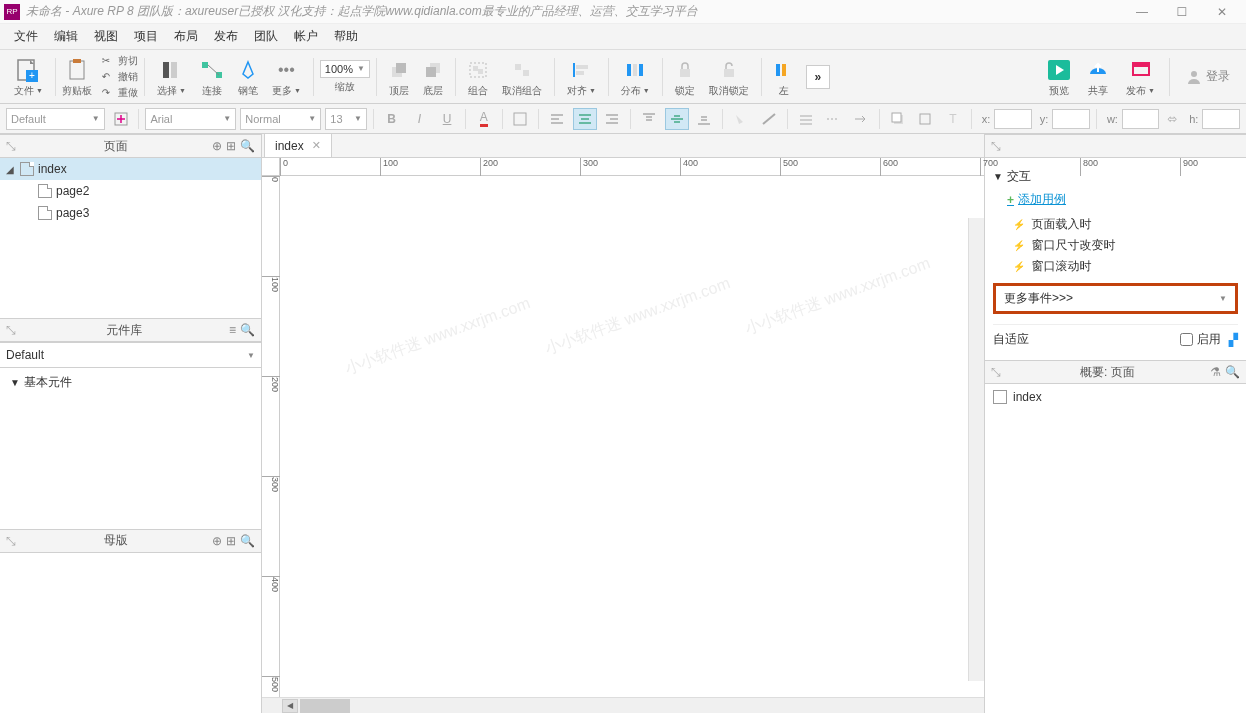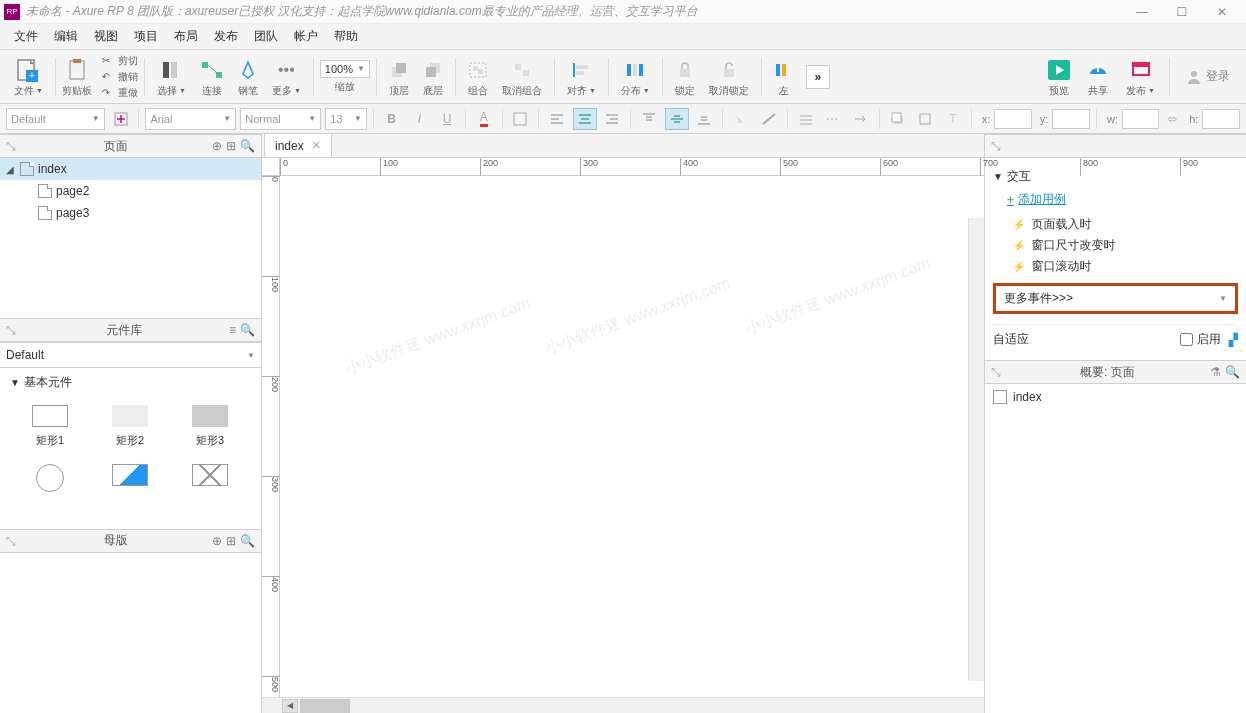--- a/index.html
+++ b/index.html
@@ -537,43 +537,20 @@
         <div class="sel">
           <span>Default</span>
           <span style="font-size:8px;color:#888">▼</span>
         </div>
       </div>
     <div class="lib-body">
       <div class="lib-cat">
           <span style="font-size:10px">▼</span>
           <span>基本元件</span>
         </div>
-      <div class="lib-grid">
-        <div class="lib-item">
-            <div class="shape" style="border:1px solid #999"></div>
-            <div class="lbl">矩形1</div>
-          </div>
-        <div class="lib-item">
-            <div class="shape" style="background:#eee"></div>
-            <div class="lbl">矩形2</div>
-          </div>
-        <div class="lib-item">
-            <div class="shape" style="background:#ccc"></div>
-            <div class="lbl">矩形3</div>
-          </div>
-        <div class="lib-item">
-            <div class="shape" style="border:1px solid #999;border-radius:50%;width:28px;height:28px"></div>
-          </div>
-        <div class="lib-item">
-            <div class="shape" style="border:1px solid #999;background:linear-gradient(135deg,#fff 50%,#2196f3 50%)"></div>
-          </div>
-        <div class="lib-item">
-            <div class="shape" style="border:1px solid #999;background:linear-gradient(45deg,transparent 48%,#999 48%,#999 52%,transparent 52%),linear-gradient(-45deg,transparent 48%,#999 48%,#999 52%,transparent 52%)"></div>
-          </div>
-      </div>
     </div>
 
     <div class="panel-head">
       <span class="pin">⤡</span>
       <span class="ttl">母版</span>
       <span class="tools">
         <span>⊕</span>
         <span>⊞</span>
         <span>🔍</span>
       </span>

